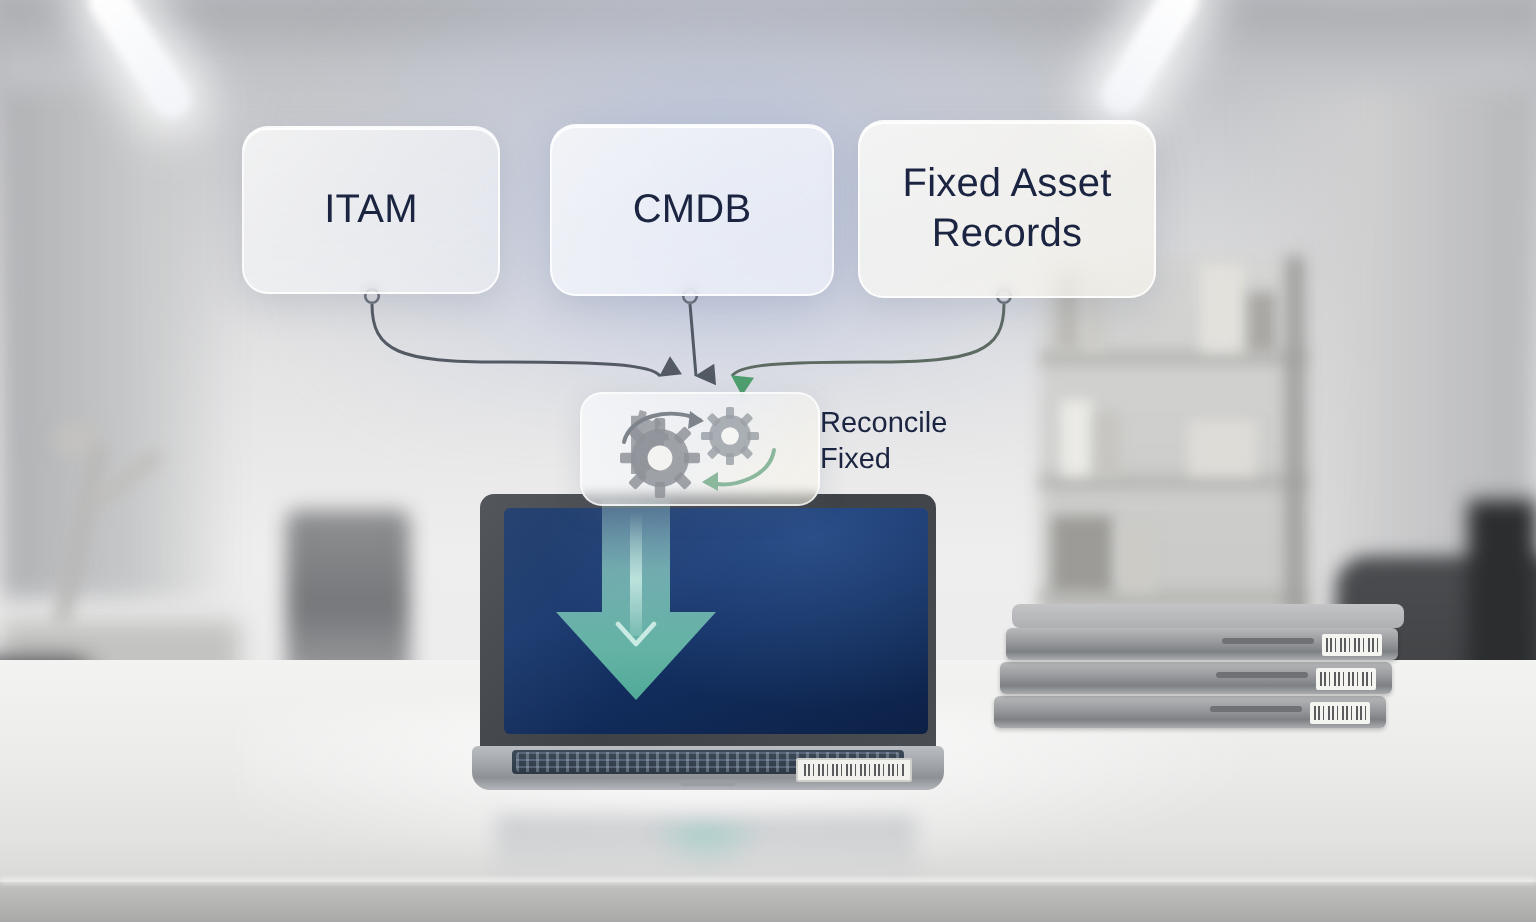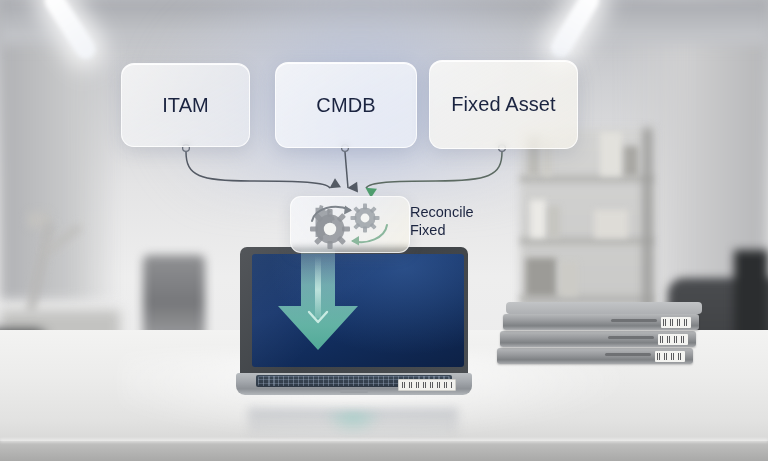--- a/index.html
+++ b/index.html
@@ -468,20 +468,21 @@
     <span>CMDB</span>
   </div>
 
   <div class="card card-itam">
     <span>ITAM</span>
   </div>
 
   <div class="card card-fixed">
     <span>
       <span>Fixed Asset</span><br>
+      <span>Records</span>
     </span>
   </div>
 
   <div class="card-recon">
     <div class="gears">
       <svg width="100" height="48" viewBox="0 0 100 48">
         <g fill="#8d9298" fill-opacity="0.80">
 
           <path d="M34,16.5 l4.6,0 l1.0,-3.6 l4.4,1.2 l-0.5,3.7 l3.9,2.3 l3.0,-2.2 l3.2,3.2 l-2.2,3.0 l2.3,3.9 l3.7,-0.5 l1.2,4.4 l-3.6,1.0 l0,4.6 l3.6,1.0 l-1.2,4.4 l-3.7,-0.5 l-2.3,3.9 l2.2,3.0 l-3.2,3.2 l-3.0,-2.2 l-3.9,2.3 l0.5,3.7 l-4.4,1.2 l-1.0,-3.6 l-4.6,0" transform="translate(-10,-6) scale(0.78)"></path>
         </g>

